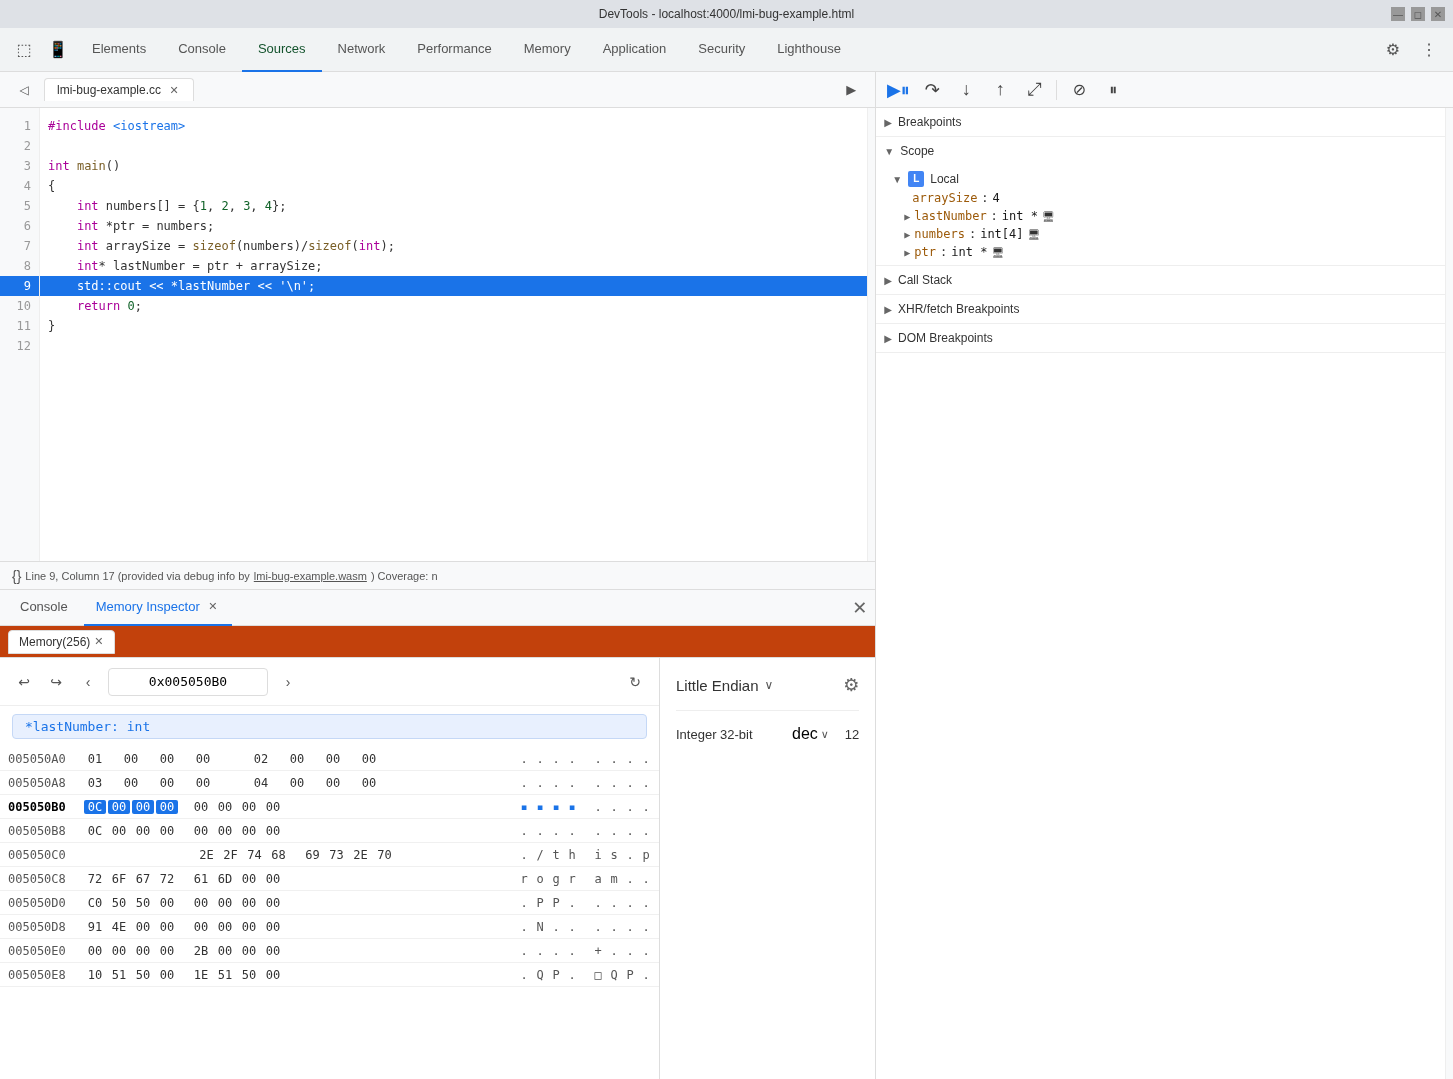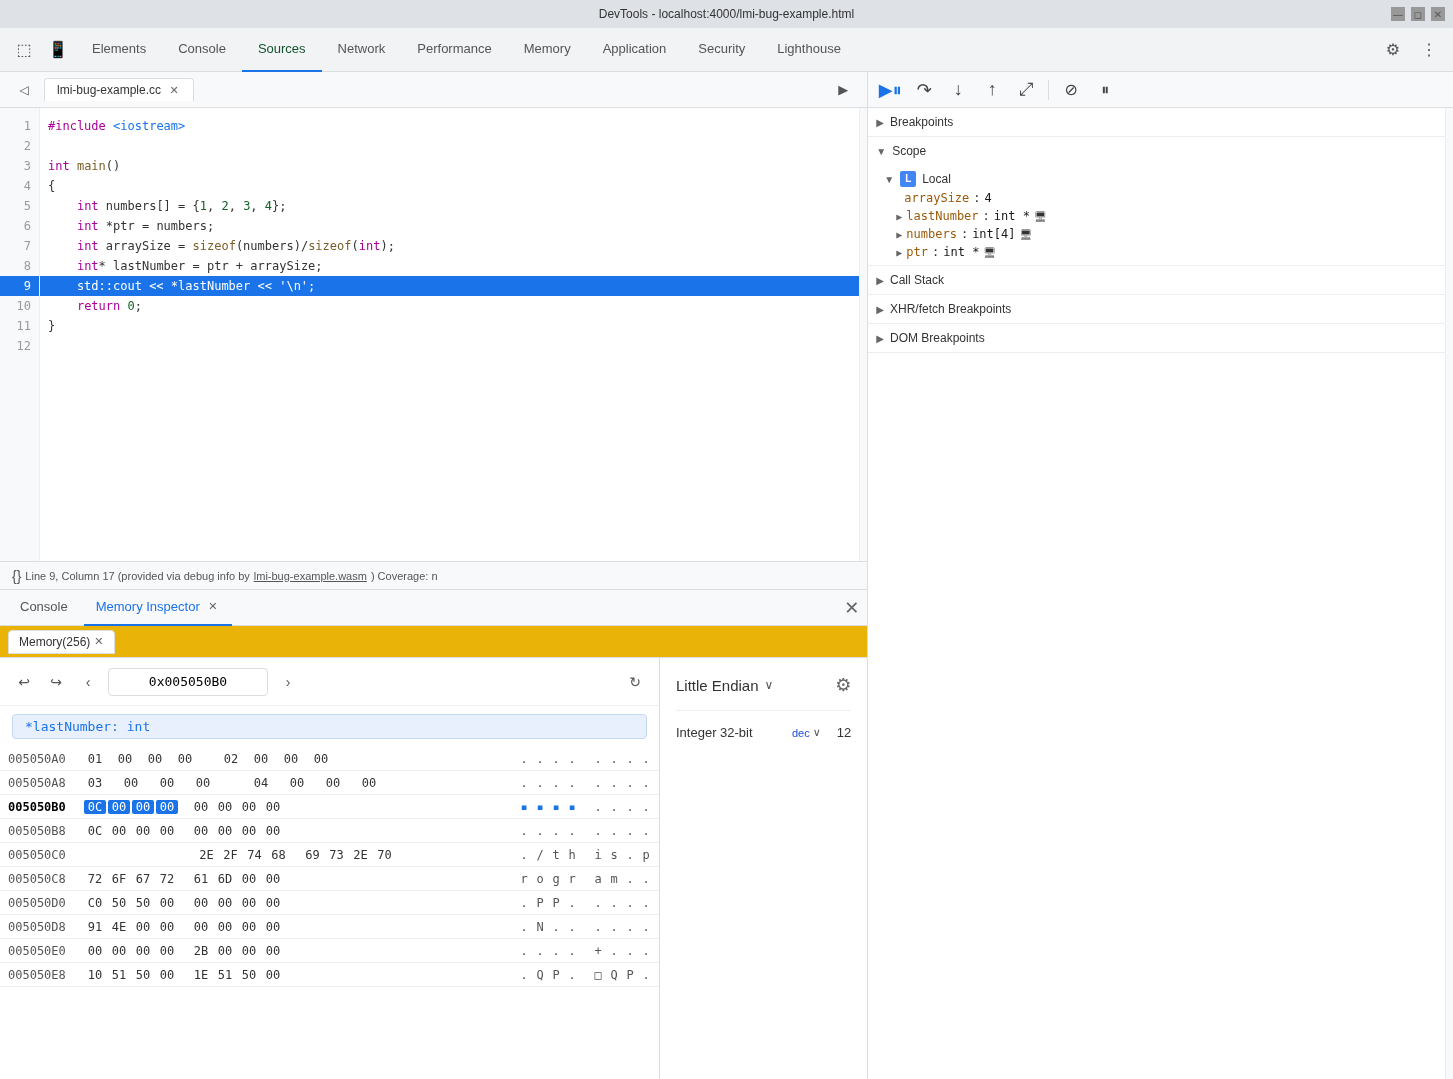--- a/index.html
+++ b/index.html
@@ -42,21 +42,21 @@
     .status-bar { height: 28px; background: #f8f9fa; border-top: 1px solid #ddd; display: flex; align-items: center; padding: 0 12px; font-size: 11px; color: #555; gap: 4px; }
     .status-bar a { color: #555; text-decoration: underline; cursor: pointer; }
     .bottom-tabs { height: 36px; background: #f8f9fa; border-bottom: 1px solid #ddd; display: flex; align-items: center; padding: 0 8px; gap: 4px; }
     .bottom-tab { padding: 4px 12px; font-size: 13px; color: #555; cursor: pointer; border-bottom: 2px solid transparent; height: 36px; display: flex; align-items: center; }
     .bottom-tab.active { color: #1a73e8; border-bottom: 2px solid #1a73e8; }
     .bottom-tab-close { margin-left: 6px; width: 14px; height: 14px; display: flex; align-items: center; justify-content: center; cursor: pointer; font-size: 11px; color: #666; }
     .bottom-panel-close { margin-left: auto; cursor: pointer; font-size: 18px; color: #666; border: none; background: transparent; }
 
     
     .memory-inspector { flex: 1; display: flex; flex-direction: column; overflow: hidden; }
-    .memory-tab-bar { height: 32px; background: #eab308; border-bottom: 1px solid #ddd; display: flex; align-items: center; padding: 0 8px; }
+    .memory-tab-bar { height: 32px; background: #c2410c; border-bottom: 1px solid #ddd; display: flex; align-items: center; padding: 0 8px; }
     .memory-tab { display: flex; align-items: center; gap: 4px; padding: 4px 10px; background: #fff; border: 1px solid #ddd; border-radius: 4px 4px 0 0; font-size: 12px; cursor: pointer; }
     .memory-tab-close { font-size: 11px; cursor: pointer; color: #666; }
 
     
     .memory-content { flex: 1; display: flex; overflow: hidden; }
     .memory-left { flex: 0 0 660px; display: flex; flex-direction: column; border-right: 1px solid #ddd; }
     .memory-right { flex: 1; background: #fff; padding: 16px; }
 
     
     .memory-nav { height: 48px; display: flex; align-items: center; padding: 0 12px; gap: 8px; border-bottom: 1px solid #eee; }
@@ -240,21 +240,21 @@
               <button class="nav-btn">›</button>
               <button class="refresh-btn">↻</button>
             </div>
 
             <div class="var-badge">*lastNumber: int</div>
 
             <div class="memory-table">
 
               <div class="mem-row">
                 <div class="mem-addr">005050A0</div>
-                <div style="display:flex;gap:8px;padding:0 4px;flex:1;">
+                <div style="display:flex;gap:14px;padding:0 4px;flex:1;">
                   <span class="mem-byte">01</span>
                   <span class="mem-byte">00</span>
                   <span class="mem-byte">00</span>
                   <span class="mem-byte">00</span>
                   <span style="width:8px;"></span>
                   <span class="mem-byte">02</span>
                   <span class="mem-byte">00</span>
                   <span class="mem-byte">00</span>
                   <span class="mem-byte">00</span>
                 </div>
@@ -514,21 +514,21 @@
               <div style="display:flex;align-items:center;gap:6px;justify-content:space-between;">
                 <span style="font-size:15px;font-weight:400;color:#333;">Little Endian</span>
                 <span style="font-size:12px;color:#555;">∨</span>
               </div>
               <span style="font-size:18px;color:#666;cursor:pointer;">⚙</span>
             </div>
 
             <div style="display:flex;align-items:center;gap:16px;">
               <span style="color:#333;font-size:13px;min-width:100px;">Integer 32-bit</span>
               <div style="display:flex;align-items:center;gap:3px;cursor:pointer;">
-                <span style="font-size:11px;color:#1d4ed8;">dec</span>
+                <span style="font-size:16px;color:#000000;">dec</span>
                 <span style="font-size:11px;color:#555;">∨</span>
               </div>
               <span style="font-size:13px;color:#333;font-weight:500;">12</span>
             </div>
           </div>
         </div>
       </div>
     </div>
   </div>
 

